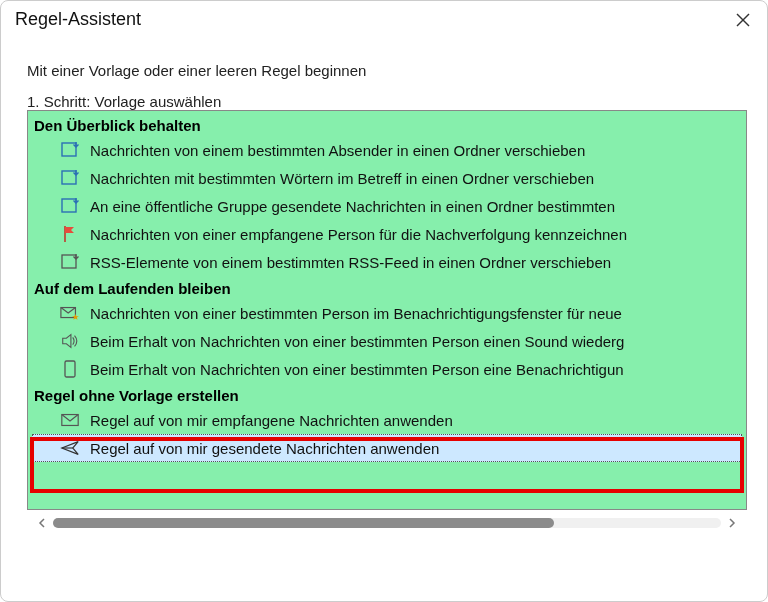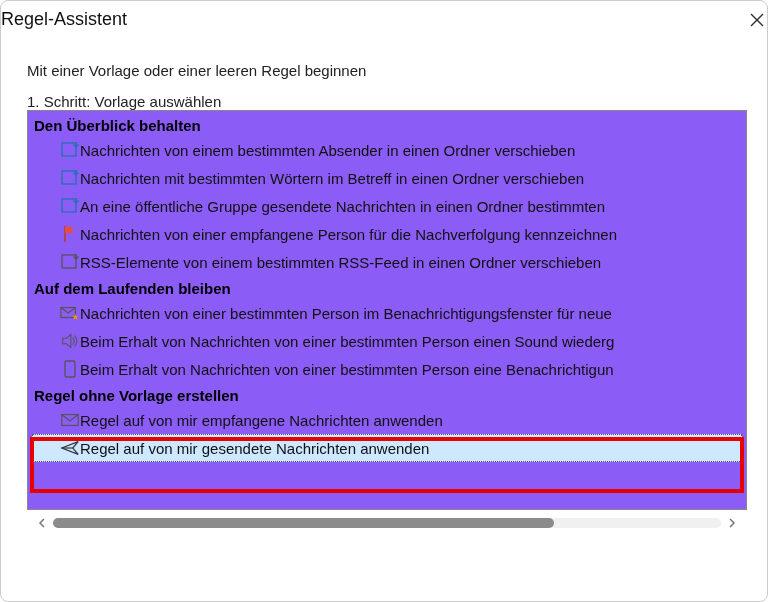--- a/index.html
+++ b/index.html
@@ -16,21 +16,21 @@
       height: 602px;
       border: 1px solid #ccc;
       border-radius: 8px;
       background: #fff;
       position: relative;
     }
     .titlebar {
       display: flex;
       align-items: center;
       justify-content: space-between;
-      padding: 8px 0;
+      padding: 8px 14px;
       font-size: 18px;
       color: #111;
     }
     .close-btn {
       width: 20px;
       height: 20px;
       display: flex;
       align-items: center;
       justify-content: center;
       cursor: pointer;
@@ -49,35 +49,35 @@
       font-size: 15px;
       color: #222;
     }
     .list-frame {
       border: 1px solid #888;
       border-top: 1px solid #888;
       width: 100%;
       height: 400px;
       position: relative;
       overflow: hidden;
-      background: #8b5cf6;
+      background: #86efac;
     }
     .list-inner {
       padding: 2px 4px 0 4px;
     }
     .section-header {
       font-weight: 700;
       font-size: 15px;
       padding: 4px 2px 2px 2px;
       color: #000;
     }
     .item {
       display: flex;
       align-items: center;
-      gap: 0;
+      gap: 10px;
       padding: 2px 2px 2px 28px;
       font-size: 15px;
       color: #111;
       white-space: nowrap;
       cursor: pointer;
       height: 28px;
     }
     .item .icon {
       width: 20px;
       height: 20px;

